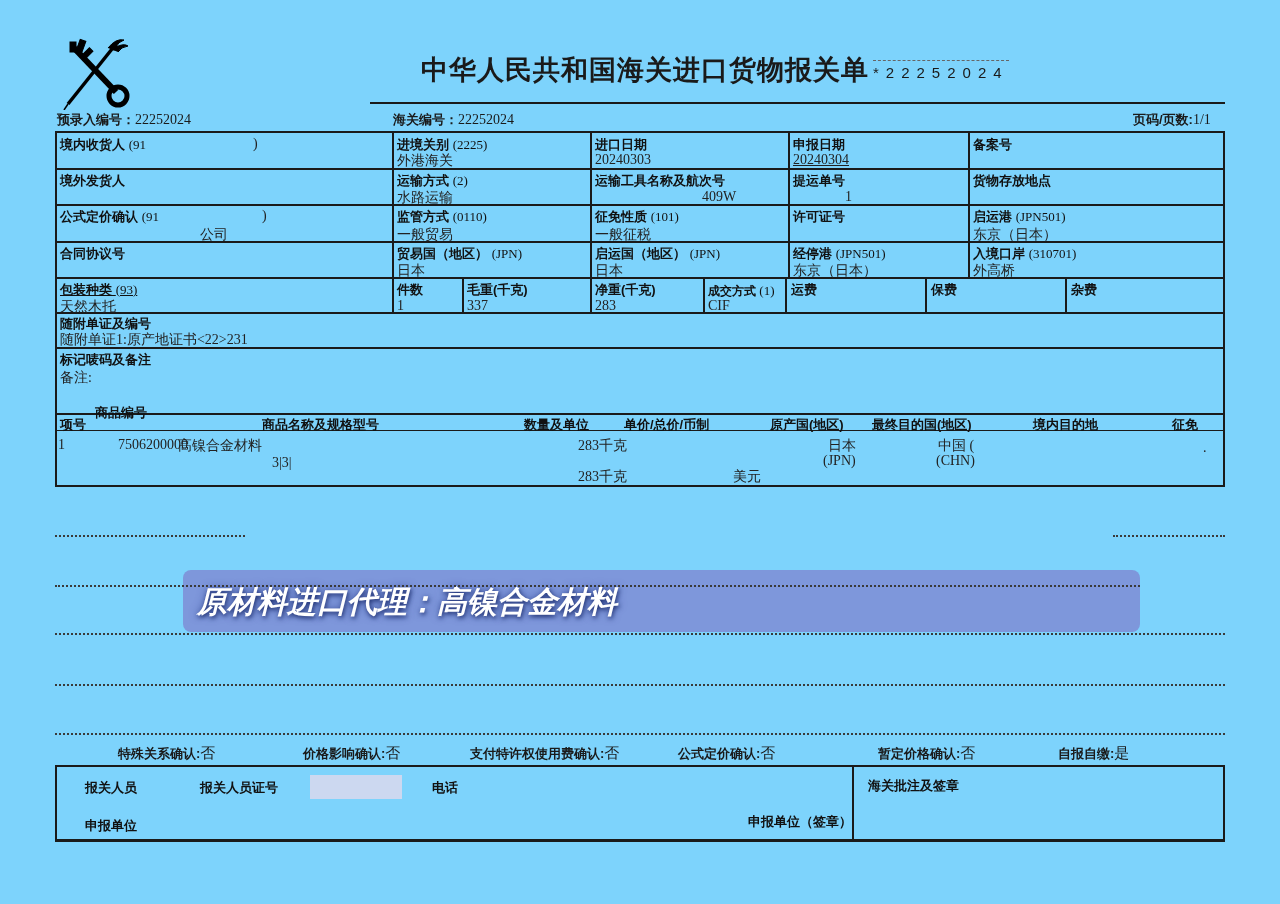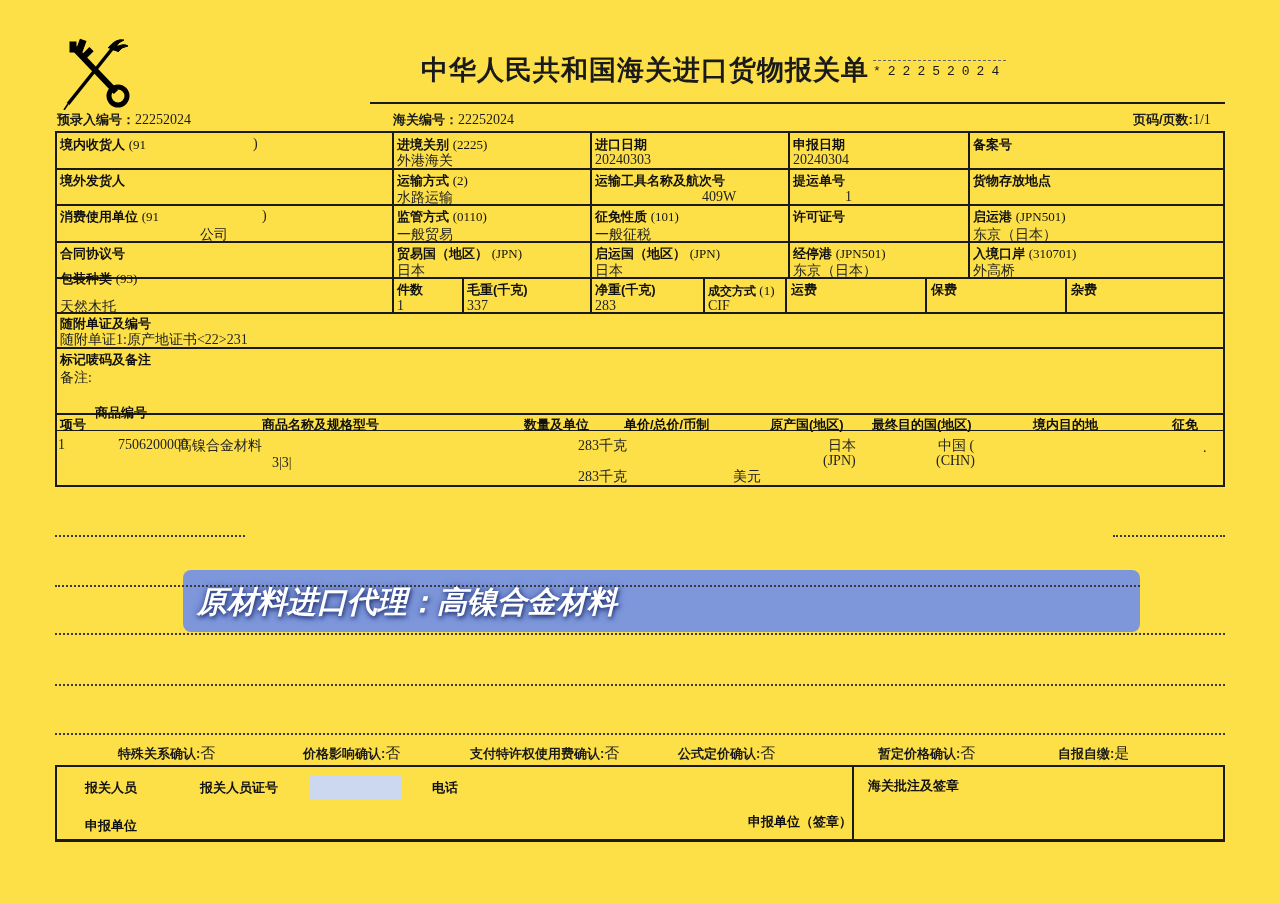--- a/index.html
+++ b/index.html
@@ -1,29 +1,29 @@
 <!DOCTYPE html>
 <html><head>
 <meta charset="utf-8">
 <style>
   html,body{margin:0;padding:0;background:#fff;}
-  #page{position:relative;width:1280px;height:904px;background:#fde047;overflow:hidden;
+  #page{position:relative;width:1280px;height:904px;background:#7dd3fc;overflow:hidden;
         font-family:"Liberation Sans",sans-serif;color:#1a1a1a;}
   .lbl{position:absolute;font-weight:bold;font-size:13px;white-space:nowrap;color:#111;}
   .lbl .code{font-weight:normal;font-family:"Liberation Serif","DejaVu Serif",serif;font-size:13px;}
   .val{position:absolute;font-size:14px;white-space:nowrap;color:#222;
        font-family:"Liberation Serif","DejaVu Serif",serif;}
   .hline{position:absolute;background:#1a1a1a;height:1.5px;}
   .vline{position:absolute;background:#1a1a1a;width:1.5px;}
   .dotted{position:absolute;height:0;border-top:2px dotted #3a3a3a;}
   .thick{height:2px;}
   .title{position:absolute;left:421px;top:52px;font-size:27px;font-weight:bold;letter-spacing:1px;
          font-family:"Liberation Sans",sans-serif;}
-  .serial{position:absolute;left:873px;top:60px;font-family:Liberation Mono, monospace;
-          font-size:13px;letter-spacing:7px;border-top:1px dashed #666;padding-top:3px;}
+  .serial{position:absolute;left:873px;top:60px;font-family:Liberation Sans, sans-serif;
+          font-size:15px;letter-spacing:7px;border-top:1px dashed #666;padding-top:3px;}
   .meta{position:absolute;font-size:13px;font-weight:bold;white-space:nowrap;}
   .meta .num{font-weight:normal;font-family:"Liberation Serif","DejaVu Serif",serif;font-size:14px;}
   .banner{position:absolute;left:183px;top:570px;width:957px;height:62px;border-radius:8px;
           z-index:2;}
   .banner span{position:absolute;top:12px;font-size:30px;font-style:italic;font-weight:bold;color:#ffffff;
           white-space:nowrap;text-shadow:1px 2px 4px rgba(26,42,105,0.9),0 0 8px rgba(40,60,140,0.7);}
   .confirm{position:absolute;top:744px;font-size:13px;font-weight:bold;white-space:nowrap;}
   .confirm .ans{font-weight:normal;font-family:"Liberation Serif","DejaVu Serif",serif;font-size:15px;}
   .redact{position:absolute;background:#ccd8f0;}
 </style>
@@ -92,36 +92,36 @@
     <span>境内收货人</span> <span class="code">(91</span>
   </div>
   <div class="val" style="left:253px;top:136px;">)</div>
   <div class="lbl" style="left:397px;top:136px;">
     <span>进境关别</span> <span class="code">(2225)</span>
   </div>
   <div class="val" style="left:397px;top:152px;">外港海关</div>
   <div class="lbl" style="left:595px;top:136px;">进口日期</div>
   <div class="val" style="left:595px;top:152px;">20240303</div>
   <div class="lbl" style="left:793px;top:136px;">申报日期</div>
-  <div class="val" style="left:793px;top:152px;">20240304</div>
+  <div class="val" style="left:793px;top:152px;text-decoration:underline;">20240304</div>
   <div class="lbl" style="left:973px;top:136px;">备案号</div>
 
   <div class="lbl" style="left:60px;top:172px;">境外发货人</div>
   <div class="lbl" style="left:397px;top:172px;">
     <span>运输方式</span> <span class="code">(2)</span>
   </div>
   <div class="val" style="left:397px;top:189px;">水路运输</div>
   <div class="lbl" style="left:595px;top:172px;">运输工具名称及航次号</div>
   <div class="val" style="left:702px;top:189px;">409W</div>
   <div class="lbl" style="left:793px;top:172px;">提运单号</div>
   <div class="val" style="left:845px;top:189px;">1</div>
   <div class="lbl" style="left:973px;top:172px;">货物存放地点</div>
 
   <div class="lbl" style="left:60px;top:208px;">
-    <span>消费使用单位</span> <span class="code">(91</span>
+    <span>公式定价确认</span> <span class="code">(91</span>
   </div>
   <div class="val" style="left:262px;top:208px;">)</div>
   <div class="val" style="left:200px;top:226px;">公司</div>
   <div class="lbl" style="left:397px;top:208px;">
     <span>监管方式</span> <span class="code">(0110)</span>
   </div>
   <div class="val" style="left:397px;top:226px;">一般贸易</div>
   <div class="lbl" style="left:595px;top:208px;">
     <span>征免性质</span> <span class="code">(101)</span>
   </div>
@@ -143,21 +143,21 @@
   <div class="val" style="left:595px;top:262px;">日本</div>
   <div class="lbl" style="left:793px;top:245px;">
     <span>经停港</span> <span class="code">(JPN501)</span>
   </div>
   <div class="val" style="left:793px;top:262px;">东京（日本）</div>
   <div class="lbl" style="left:973px;top:245px;">
     <span>入境口岸</span> <span class="code">(310701)</span>
   </div>
   <div class="val" style="left:973px;top:262px;">外高桥</div>
 
-  <div class="lbl" style="left:60px;top:270px;">
+  <div class="lbl" style="left:60px;top:281px;text-decoration:underline;">
     <span>包装种类</span> <span class="code">(93)</span>
   </div>
   <div class="val" style="left:60px;top:298px;">天然木托</div>
   <div class="lbl" style="left:397px;top:281px;">件数</div>
   <div class="val" style="left:397px;top:298px;">1</div>
   <div class="lbl" style="left:467px;top:281px;">毛重(千克)</div>
   <div class="val" style="left:467px;top:298px;">337</div>
   <div class="lbl" style="left:595px;top:281px;">净重(千克)</div>
   <div class="val" style="left:595px;top:298px;">283</div>
   <div class="lbl" style="left:708px;top:283px;font-size:12px;">

